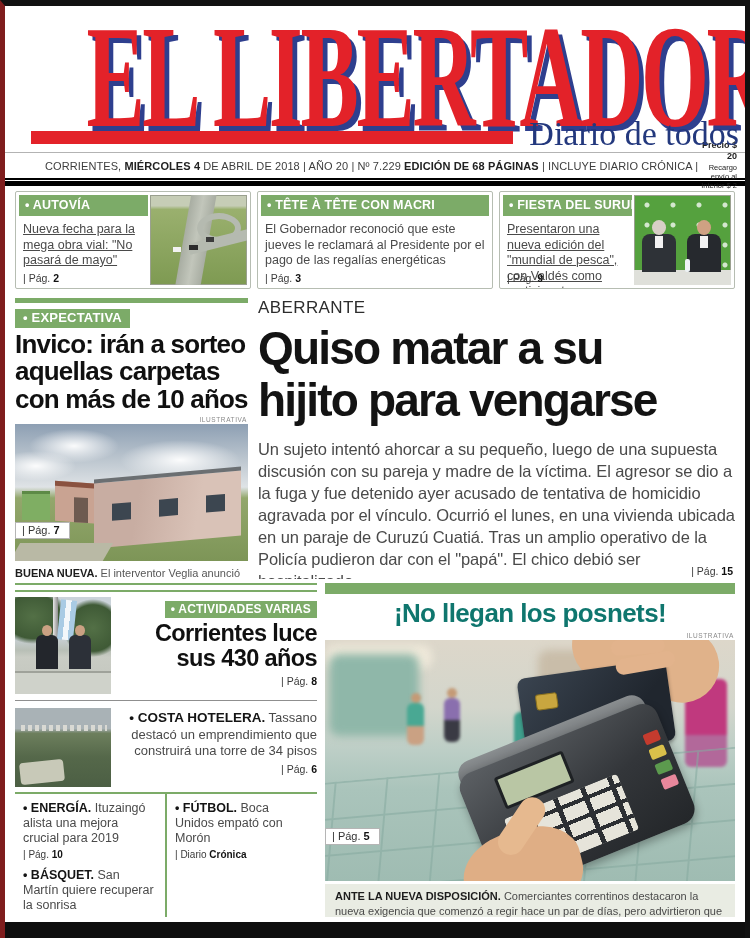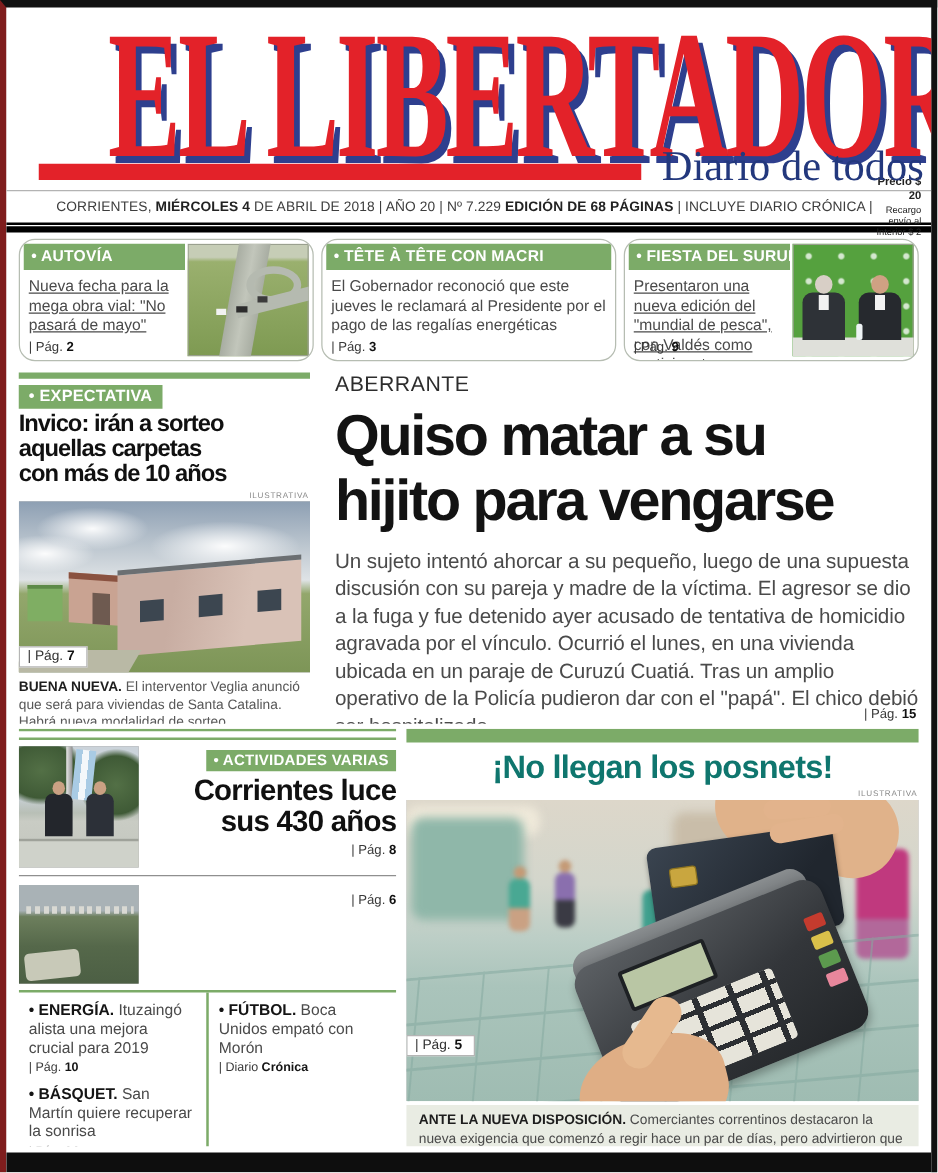--- a/index.html
+++ b/index.html
@@ -32,21 +32,21 @@
   .dl-main{flex:1; text-align:center; font-size:11px; color:#3d3d3d; white-space:nowrap; letter-spacing:.1px;}
   .dl-main b{color:#222;}
   .dl-price{width:124px; text-align:right; line-height:1.25; color:#222;}
   .dl-p1{font-size:9px; font-weight:bold;}
   .dl-p2{font-size:7.5px;}
   .rule-a{height:2px; background:#000;}
   .rule-b{height:5px; background:#000; margin-top:1px;}
 
   
   .top-boxes{display:flex; gap:6px; padding:5px 10px 2px; height:105px;}
-  .tbox{flex:1; position:relative; border:1px solid #b6bdb2; border-radius:13px; background:#fff; overflow:hidden;}
+  .tbox{flex:1; position:relative; border:1px solid #b6bdb2; border-radius:2px; background:#fff; overflow:hidden;}
   .tbox-head{background:var(--green); color:#fff; font-weight:bold; font-size:12.5px;
     padding:3px 6px 4px; margin:3px; letter-spacing:.2px; white-space:nowrap; overflow:hidden;}
   .tbox.with-img .tbox-head{margin-right:102px;}
   .tbox-text{padding:3px 7px 0; font-size:12.5px; line-height:1.24; color:var(--body);}
   .tbox.with-img .tbox-text{margin-right:100px;text-decoration:underline;}
   .tbox-pg{position:absolute; left:7px; bottom:4px;}
   .pg{font-size:10.5px; color:#3a3a3a;}
   .pg b{color:#111;}
   .tbox-img{position:absolute; top:3px; right:3px; bottom:3px; width:97px; overflow:hidden;
     box-shadow:inset 0 0 0 1px #9aa08f;}
@@ -69,45 +69,45 @@
   .cf-table{position:absolute; left:0; right:0; bottom:0; height:17%; background:#dfe0da;}
   .cf-man{position:absolute; bottom:14%; width:34px; height:38px; border-radius:8px 8px 0 0; background:#2e3237;}
   .cf-man.m1{left:8%;}
   .cf-man.m2{right:10%; background:#26292e;}
   .cf-head{position:absolute; top:-14px; left:50%; transform:translateX(-50%); width:14px; height:15px; border-radius:50%; background:#cfa183;}
   .cf-man.m1 .cf-head{background:#d8cfc6;}
   .cf-shirt{position:absolute; top:2px; left:50%; transform:translateX(-50%); width:8px; height:12px; background:#f2f2f2;}
   .cf-bottle{position:absolute; right:42%; bottom:15%; width:5px; height:13px; background:#eef3f5; border-radius:2px;}
 
   
-  .middle{display:flex; gap:20px; padding:7px 10px 0; height:288px; overflow:hidden;}
+  .middle{display:flex; gap:10px; padding:7px 10px 0; height:288px; overflow:hidden;}
   .left-col{width:233px; flex:none;}
   .green-top{height:5px; background:var(--green); margin-bottom:5px;}
   .green-label{display:inline-block; background:var(--green); color:#fff; font-weight:bold;
     font-size:13px; padding:1px 8px 3px; letter-spacing:.2px;}
-  .left-col h2{font-size:19px; line-height:1.05; letter-spacing:-.8px; color:#101010; margin-top:3px;}
+  .left-col h2{font-size:26px; line-height:1.05; letter-spacing:-.8px; color:#101010; margin-top:3px;}
   .ilus{text-align:right; font-size:6.5px; color:#8a8a8a; letter-spacing:.6px; margin:3px 1px 1px;}
   .photo{position:relative; overflow:hidden; box-shadow:inset 0 0 0 1px #b9b9b9;}
   .photo-houses{height:137px;}
   .img-houses{position:absolute; inset:0;
     background:linear-gradient(180deg,#8d9fb3 0%,#bcc6cf 26%,#dfe3e6 46%,#93a76c 54%,#7d9557 100%);}
   .cloud{position:absolute; border-radius:50%; background:radial-gradient(closest-side,rgba(255,255,255,.95),rgba(255,255,255,0)); }
   .c1{left:6%; top:4%; width:90px; height:34px;}
   .c2{left:45%; top:12%; width:120px; height:40px;}
   .c3{left:-8%; top:20%; width:80px; height:30px;}
   .house-main{position:absolute; right:3%; bottom:14%; width:63%; height:50%;
     background:linear-gradient(100deg,#c8ada2 0 30%,#d9c2b7 70%); border-top:4px solid #6b6f72; transform:skewY(-5deg);}
   .hw-win{position:absolute; top:34%; width:13%; height:26%; background:#3c4650;}
   .w1{left:12%;} .w2{left:44%;} .w3{left:76%;}
   .house-left{position:absolute; left:17%; bottom:28%; width:27%; height:29%;
     background:#c9a392; border-top:5px solid #8a5240; transform:skewY(4deg);}
   .house-door{position:absolute; left:30%; top:30%; width:22%; height:70%; background:#6e5a50;}
   .shed-green{position:absolute; left:3%; bottom:30%; width:12%; height:21%; background:#7fae63; border-top:3px solid #5d8a46;}
   .grass-path{position:absolute; left:0; bottom:0; width:40%; height:13%; background:#b9b9a5; transform:skewX(-30deg);}
-  .pag-overlay{position:absolute; left:0; bottom:4px; background:#fff; border:1px solid #b5b5b5;
+  .pag-overlay{position:absolute; left:0; bottom:22px; background:#fff; border:1px solid #b5b5b5;
     padding:1px 9px 2px 6px; font-size:11px; color:#333;}
   .caption{font-size:11px; line-height:1.28; color:var(--muted); margin-top:5px;}
   .caption b{color:#1d1d1d;}
 
   .main-story{flex:1; position:relative;}
   .kicker{font-size:17px; color:#2d2d2d; letter-spacing:.4px;}
   .main-story h1{font-size:46px; line-height:1.12; letter-spacing:-1.8px; color:#131313; margin:5px 0 13px;}
   .main-story h1 span{display:block;}
   .main-body{font-size:16.5px; line-height:1.33; color:var(--body); letter-spacing:-.1px;}
   .main-pg{position:absolute; right:2px; bottom:2px;}
@@ -334,20 +334,21 @@
       <div class="bl-hr"></div>
 
       <div class="bl-row">
         <div class="bl-photo photo-coast photo">
           <div class="img-coast">
               <div class="skyline"></div>
               <div class="clearing"></div>
             </div>
         </div>
         <div class="bl-content">
+          <p class="coast-text"><b>• COSTA HOTELERA.</b><span> Tassano destacó un emprendimiento que construirá una torre de 34 pisos</span></p>
           <span class="pg bl-pg"><span>| Pág.</span> <b>6</b></span>
         </div>
       </div>
 
       <div class="mini-grid">
         <div class="mini-col">
           <div class="mini-item">
             <b>• ENERGÍA.</b><span> Ituzaingó alista una mejora crucial para 2019</span>
             <span class="pg"><span>| Pág.</span> <b>10</b></span>
           </div>

